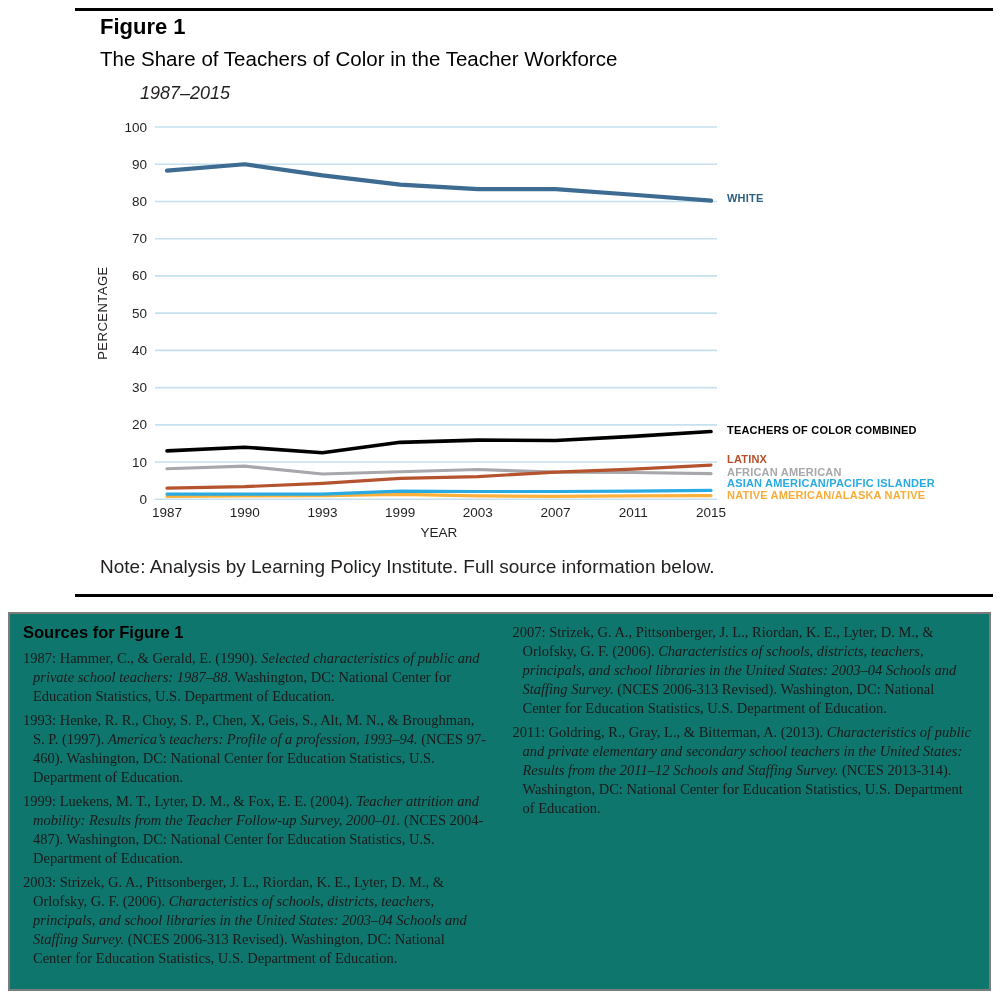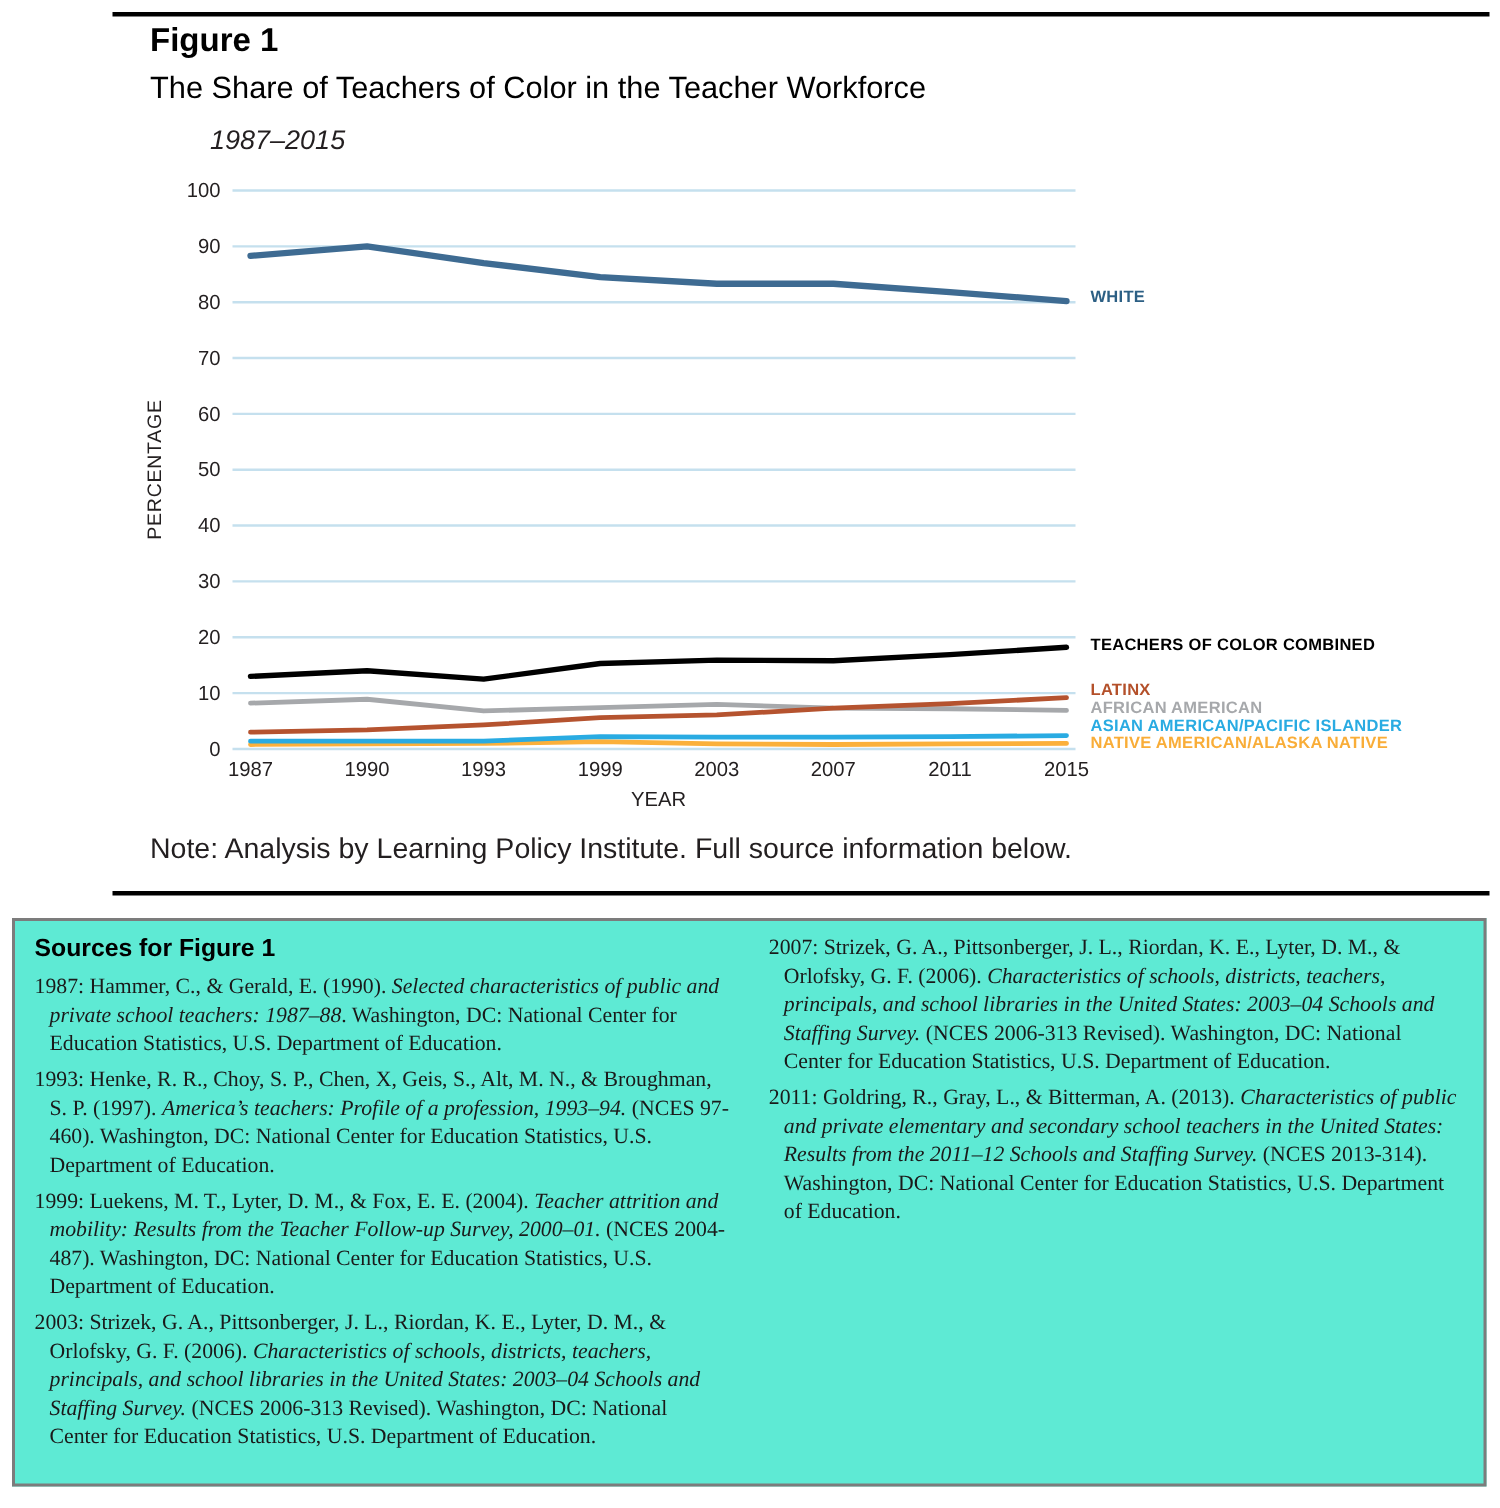--- a/index.html
+++ b/index.html
@@ -7,21 +7,21 @@
         font-family:"Liberation Sans",sans-serif;color:#000;overflow:hidden;}
   .rule{position:absolute;background:#000;height:3px;}
   .rule-top{left:75px;top:8px;width:918px;}
   .rule-bottom{left:75px;top:594px;width:918px;}
   .figure-label{position:absolute;left:100px;top:14px;font-size:22px;font-weight:bold;color:#000;}
   .figure-title{position:absolute;left:100px;top:47px;font-size:20.5px;font-weight:normal;color:#000;}
   .figure-subtitle{position:absolute;left:100px;top:83px;font-size:18px;font-style:italic;color:#231f20;margin-left:40px;}
   .chart-svg{position:absolute;left:0;top:0;}
   .note{position:absolute;left:100px;top:556px;font-size:19px;color:#231f20;}
   .sources-box{position:absolute;left:8px;top:612px;width:983px;height:379px;
-               box-sizing:border-box;border:2px solid #7c7c7c;background:#5eead4;
+               box-sizing:border-box;border:2px solid #7c7c7c;background:#0f766e;
                padding:9px 13px 0 13px;}
   .sources-cols{column-count:2;column-gap:26px;column-fill:auto;height:358px;overflow:hidden;}
   .sources-title{font-size:16.5px;font-weight:bold;margin:0 0 7px 0;color:#000;}
   .sources-cols p{font-size:14.5px;line-height:19px;margin:0 0 5px 0;color:#1a1a1a;
                   padding-left:10px;text-indent:-10px;font-family:Liberation Serif, serif;}
   .sources-cols p i{font-style:italic;}
 </style>
 </head>
 <body>
 

